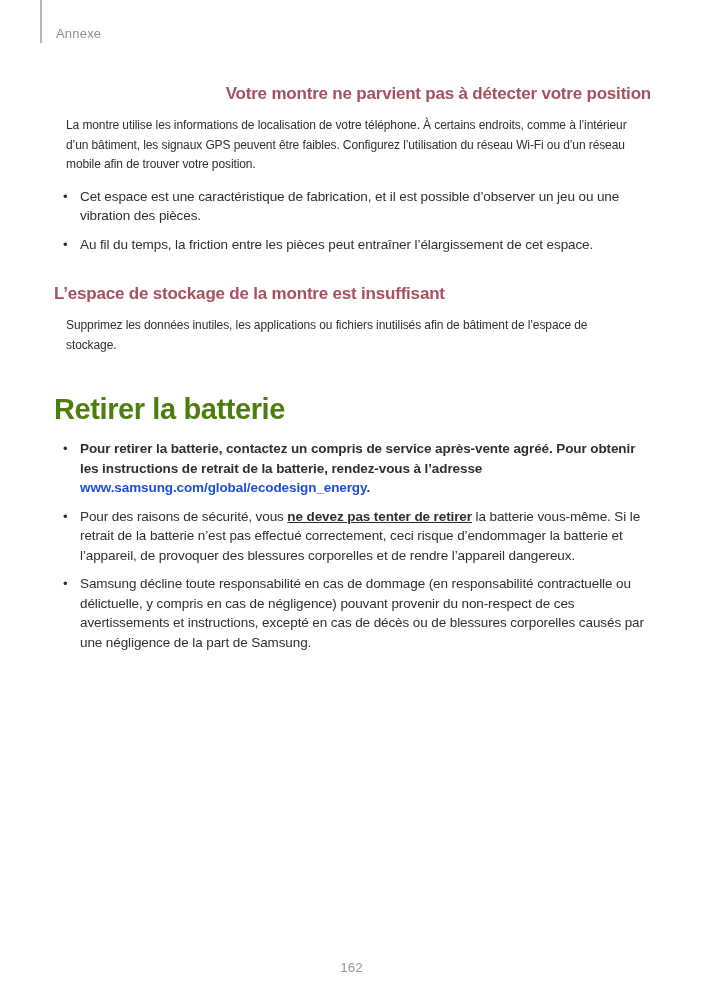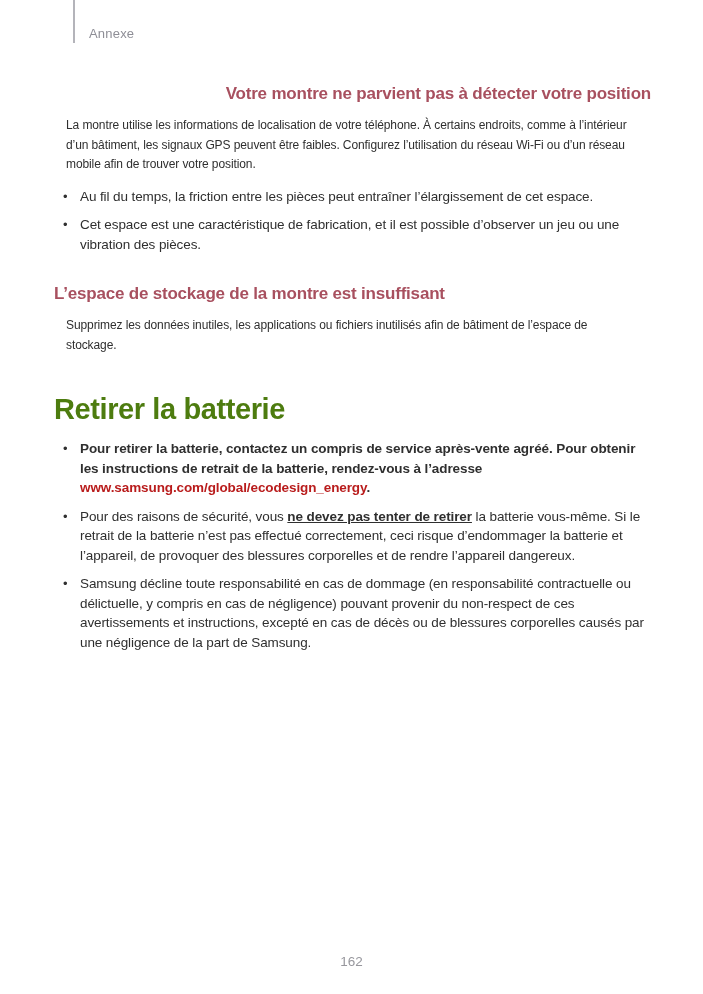--- a/index.html
+++ b/index.html
@@ -16,21 +16,20 @@
     position: absolute;
     top: 0;
     left: 40px;
     height: 43px;
     border-left: 2px solid #b4b4ba;
     padding-left: 14px;
     display: flex;
     align-items: flex-end;
     box-sizing: border-box;
     padding-bottom: 2px;
-    margin-left: 33px;
   }
   .running-header span {
     font-size: 13px;
     color: #8e8e96;
     letter-spacing: 0.2px;
   }
   .content {
     position: absolute;
     top: 84px;
     left: 54px;
@@ -76,32 +75,32 @@
   .bullet-marker {
     position: absolute;
     left: 9px;
     top: 0;
     color: #2f2f2f;
     font-size: 13px;
   }
   .bullet-marker::before { content: "•"; }
   .bold { font-weight: bold; }
   a.inline-link {
-    color: #b91c1c;
+    color: #1d4ed8;
     font-weight: bold;
     text-decoration: none;
   }
   .emphasis-underline {
     font-weight: bold;
     text-decoration: underline;
     text-align: right;
   }
   .page-footer {
     position: absolute;
-    bottom: 25px;
+    bottom: 19px;
     left: 0;
     width: 100%;
     text-align: center;
     font-size: 13.5px;
     color: #97979d;
   }
 </style>
 </head>
 <body>
 
@@ -113,25 +112,25 @@
 
   <section>
     <h2 class="section-heading first">Votre montre ne parvient pas à détecter votre position</h2>
     <p class="body-text">La montre utilise les informations de localisation de votre téléphone. À certains endroits, comme à l’intérieur d’un bâtiment, les signaux GPS peuvent être faibles. Configurez l’utilisation du réseau Wi-Fi ou d’un réseau mobile afin de trouver votre position.</p>
   </section>
 
   <section>
     <ul class="bullet-list">
       <li>
         <span class="bullet-marker"></span>
-        <span>Au fil du temps, la friction entre les pièces peut entraîner l’élargissement de cet espace.</span>
+        <span>Cet espace est une caractéristique de fabrication, et il est possible d’observer un jeu ou une vibration des pièces.</span>
       </li>
       <li>
         <span class="bullet-marker"></span>
-        <span>Cet espace est une caractéristique de fabrication, et il est possible d’observer un jeu ou une vibration des pièces.</span>
+        <span>Au fil du temps, la friction entre les pièces peut entraîner l’élargissement de cet espace.</span>
       </li>
     </ul>
   </section>
 
   <section>
     <h2 class="section-heading">L’espace de stockage de la montre est insuffisant</h2>
     <p class="body-text">Supprimez les données inutiles, les applications ou fichiers inutilisés afin de bâtiment de l’espace de stockage.</p>
   </section>
 
   <section>

